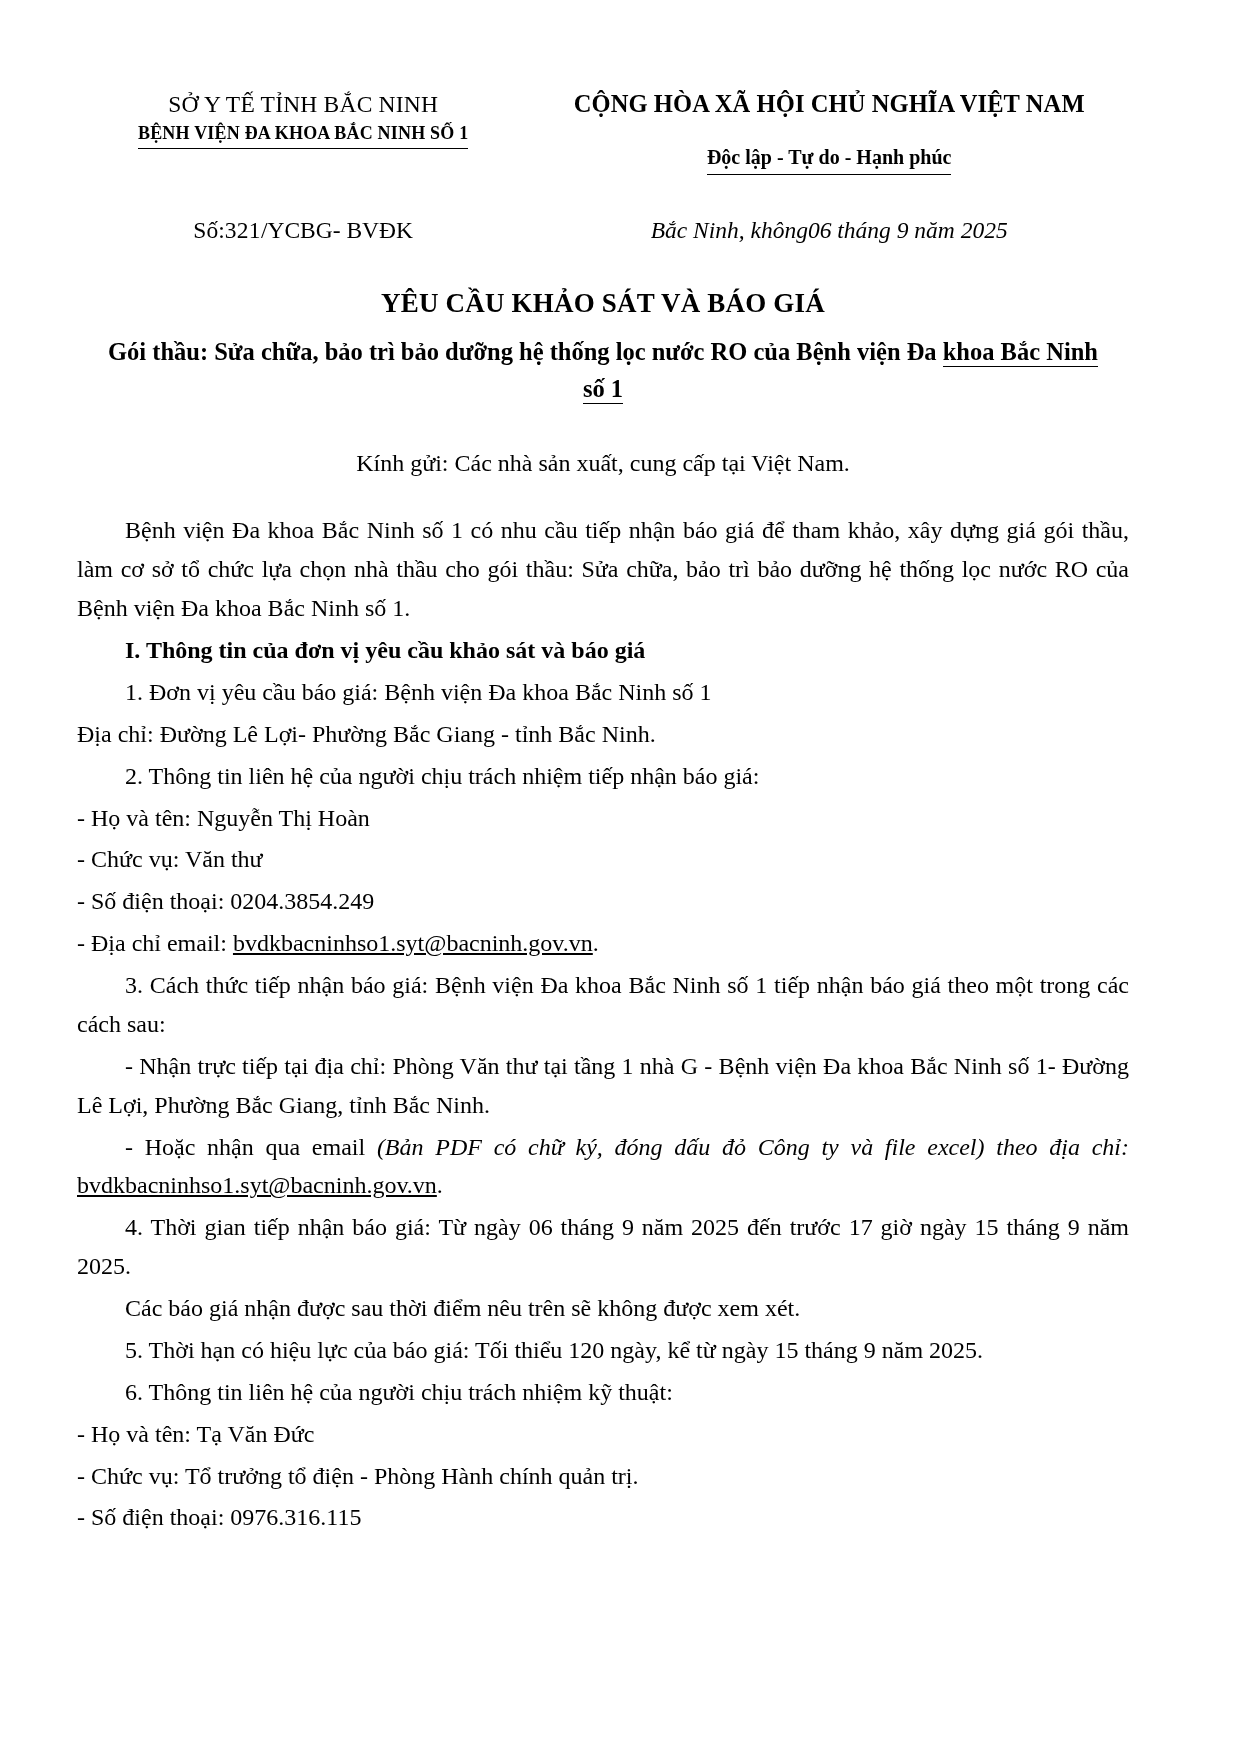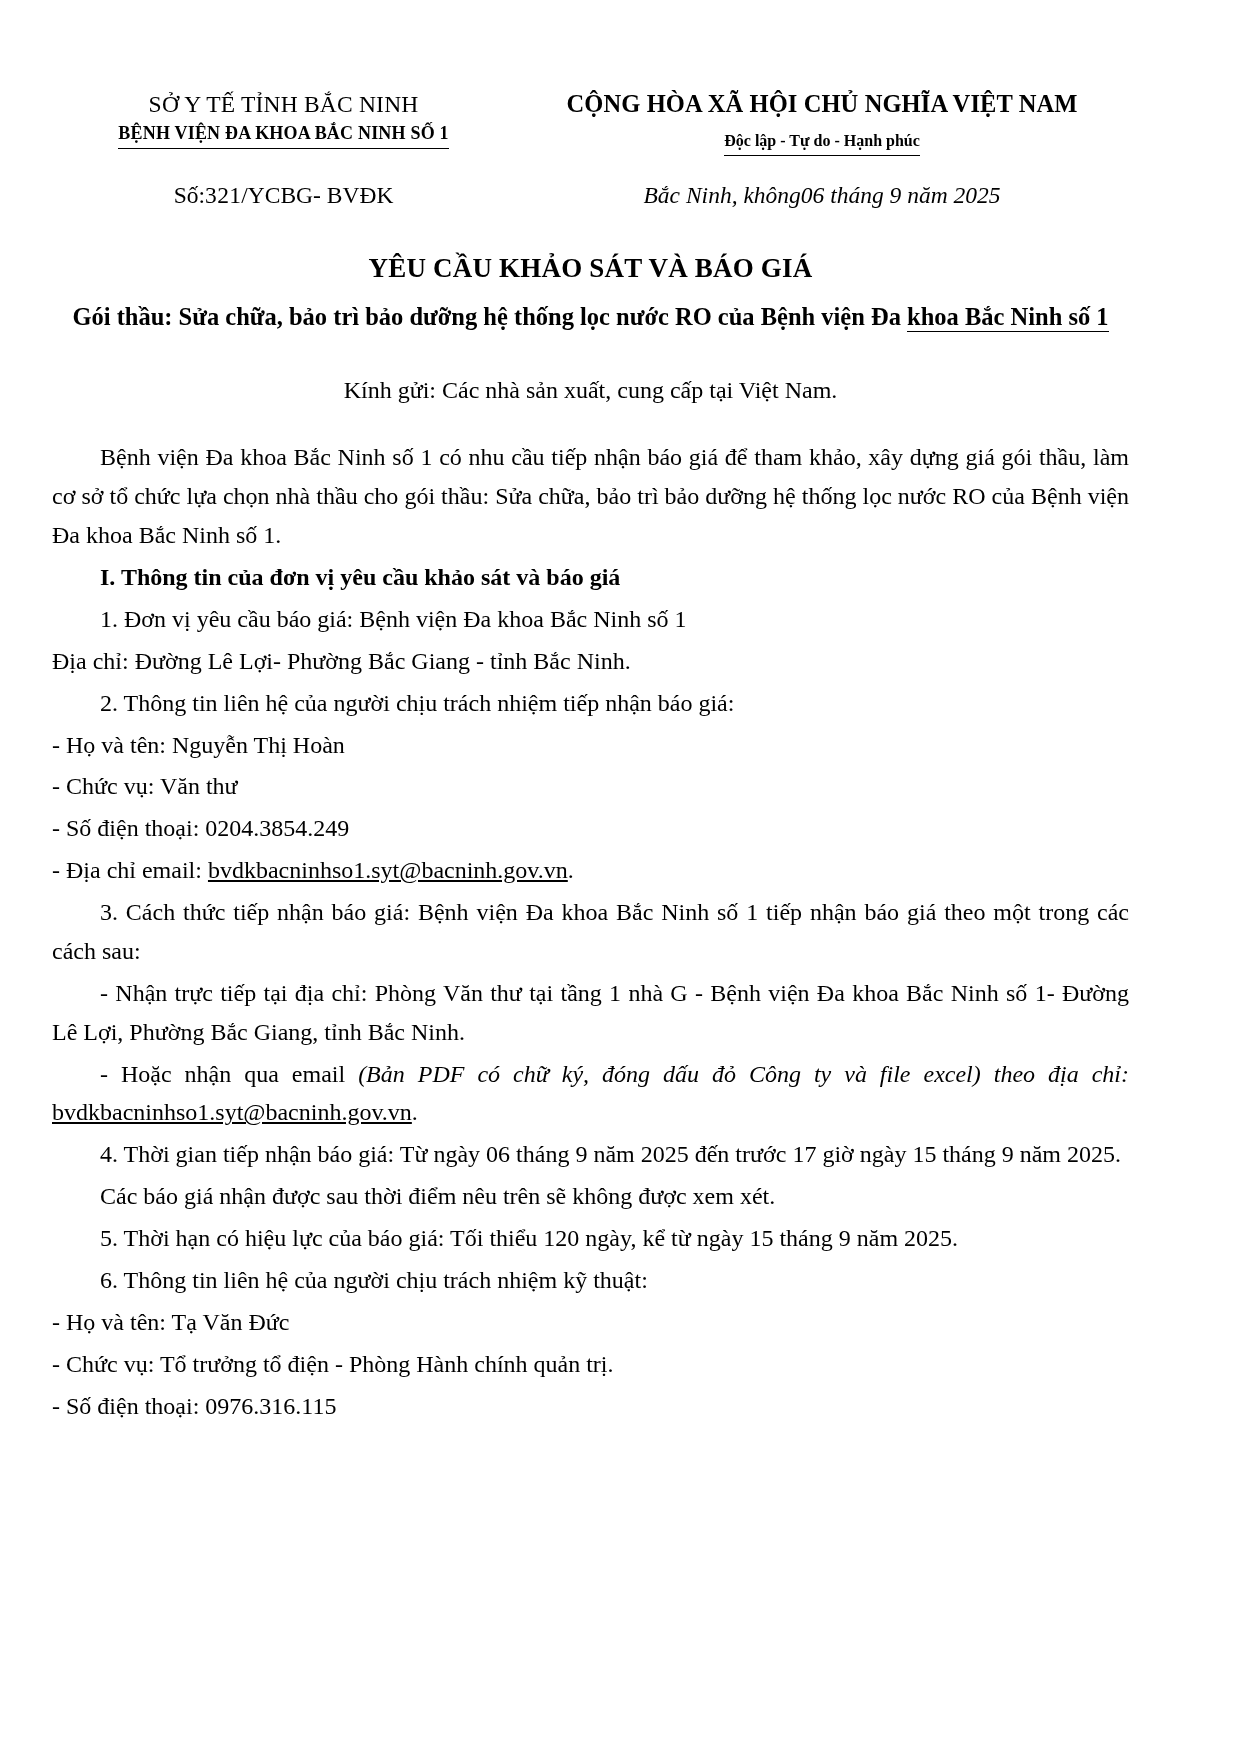--- a/index.html
+++ b/index.html
@@ -11,21 +11,21 @@
     width: 1241px;
     min-height: 1755px;
     font-family: "Liberation Serif", serif;
     color: #000000;
     -webkit-font-smoothing: antialiased;
   }
   .page {
     position: relative;
     width: 1241px;
     min-height: 1755px;
-    padding: 86px 112px 60px 52px;
+    padding: 86px 112px 60px 77px;
     box-sizing: border-box;
   }
   
   .header {
     display: flex;
     width: 100%;
     align-items: flex-start;
   }
   .header-left {
     width: 43%;
@@ -50,34 +50,34 @@
     border-bottom: 1.6px solid #000;
     padding-bottom: 1px;
   }
   .nation-line {
     font-size: 24.5px;
     font-weight: bold;
     letter-spacing: 0.1px;
     line-height: 1.45;
   }
   .nation-sub {
-    font-size: 16px;
+    font-size: 20px;
     font-weight: bold;
     line-height: 1.5;
-    margin-top: 7px;
+    margin-top: 20px;
   }
   .sub-underline {
     display: inline-block;
     border-bottom: 1.6px solid #000;
     padding-bottom: 2px;
   }
   .second-row {
     display: flex;
     width: 100%;
-    margin-top: 26px;
+    margin-top: 42px;
     align-items: flex-end;
   }
   .doc-number {
     width: 43%;
     text-align: center;
     font-size: 23.5px;
   }
   .doc-number .num {
     letter-spacing: 0.3px;
   }

